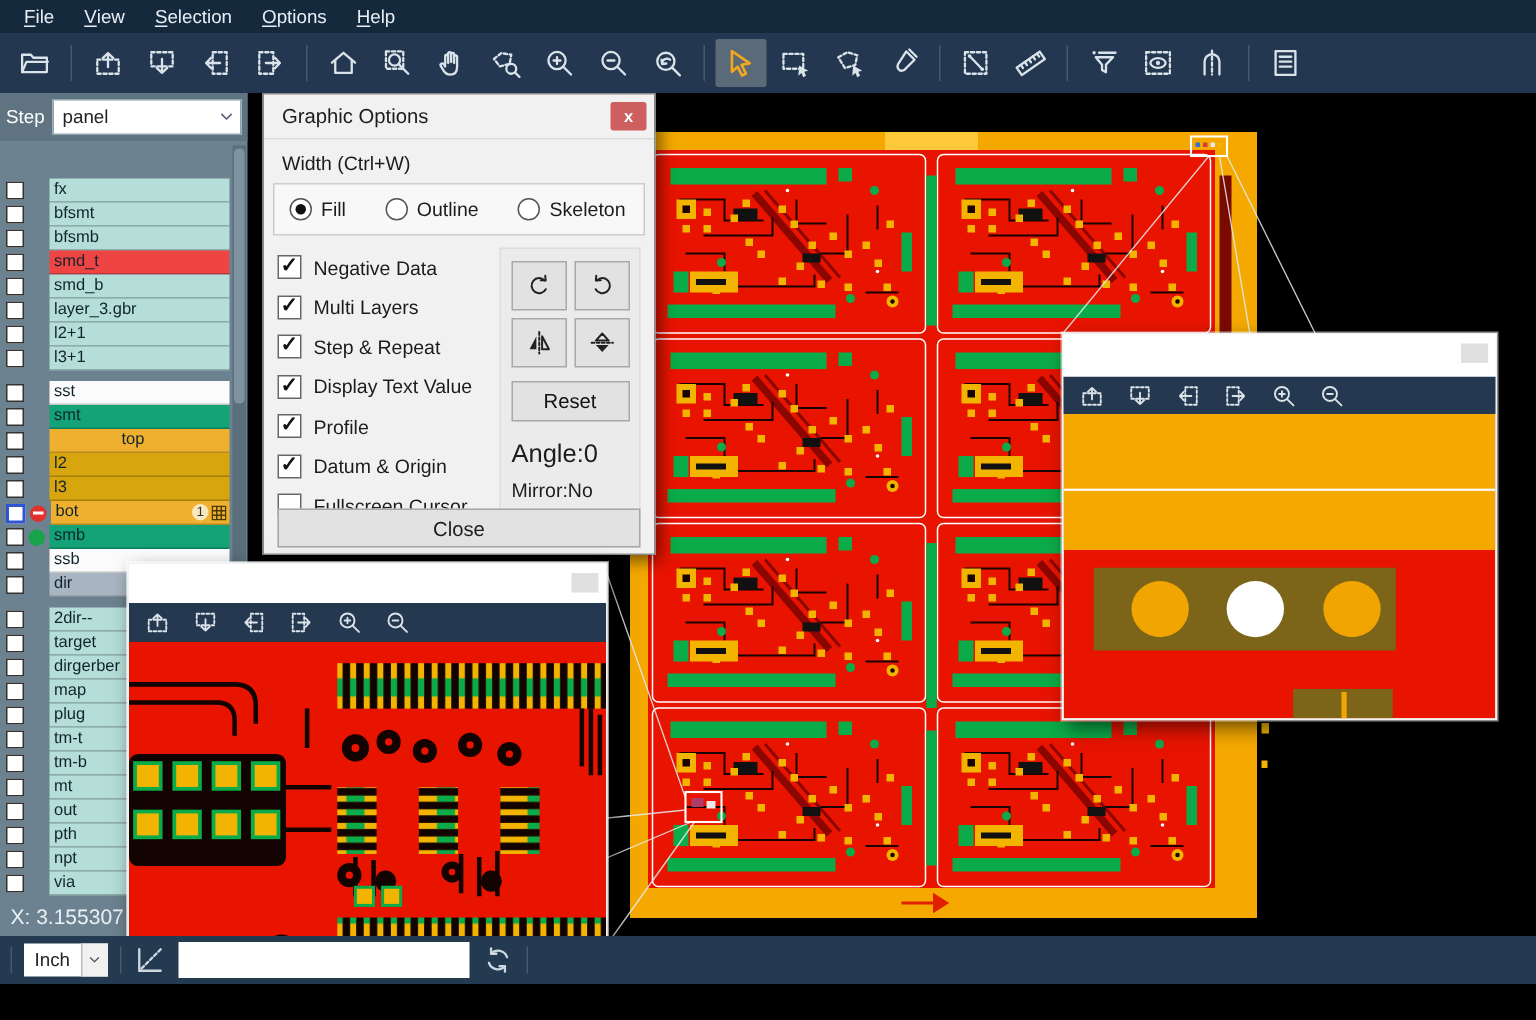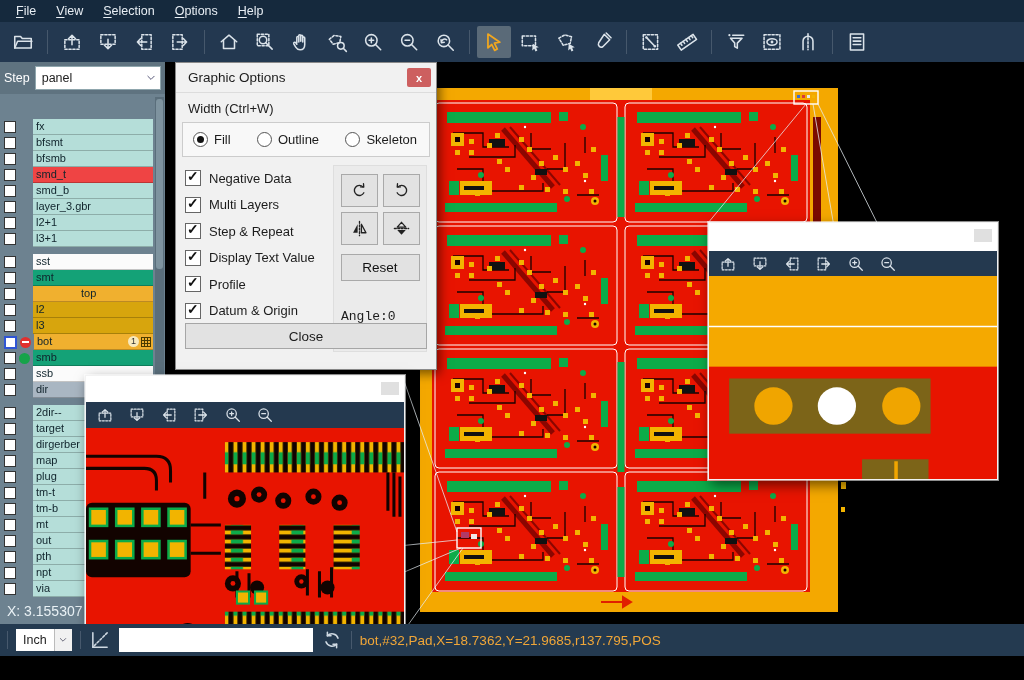--- a/index.html
+++ b/index.html
@@ -65,23 +65,23 @@
   .cbx{width:14px;height:14px;border:1px solid #666;background:#fff;position:relative;flex:none;}
   .check.checked .cbx:after{content:"\2713";position:absolute;left:1px;top:-3px;font-size:14px;font-weight:bold;color:#111;}
   .dlg-side{width:84px;background:#ebebeb;border:1px solid #dedede;padding:8px 4px 6px;display:flex;
             flex-direction:column;align-items:center;flex:none;}
   .tbt-grid{display:grid;grid-template-columns:37px 37px;gap:5px;}
   .icon-btn{width:37px;height:33px;background:#e2e2e2;border:1px solid #a9a9a9;display:flex;align-items:center;
             justify-content:center;color:#222;padding:0;}
   .icon-btn .ic{width:19px;height:19px;}
   .reset-btn{width:79px;height:27px;background:#e2e2e2;border:1px solid #a9a9a9;margin-top:9px;font-size:13.5px;
              font-family:"Liberation Sans",sans-serif;color:#111;}
-  .angle-line{align-self:flex-start;margin:28px 0 0 3px;font-size:13px;font-family:Liberation Mono, monospace;}
+  .angle-line{align-self:flex-start;margin:12px 0 0 3px;font-size:17px;}
   .mirror-line{align-self:flex-start;margin:6px 0 0 3px;font-size:13px;}
-  .dlg-close-btn{position:absolute;left:9px;right:9px;bottom:20px;height:24px;background:#e2e2e2;
+  .dlg-close-btn{position:absolute;left:9px;right:9px;bottom:4px;height:24px;background:#e2e2e2;
                  border:1px solid #a6a6a6;font-size:13.5px;display:flex;align-items:center;justify-content:center;}
   
   .popup{position:absolute;background:#fff;border:1px solid #f2f2f2;z-index:40;display:flex;flex-direction:column;
          box-shadow:0 0 0 1px rgba(255,255,255,.55),3px 5px 12px rgba(0,0,0,.55);}
   .popup-title{background:#fff;position:relative;flex:none;}
   .popup-btn{position:absolute;right:5px;top:6px;width:18px;height:13px;background:#e0e0e0;}
   .popup-toolbar{background:#24394f;display:flex;align-items:center;gap:5px;padding:0 5px;flex:none;}
   .popup-toolbar .tb-btn{width:27px;height:21px;}
   .popup-toolbar .ic{width:18px;height:18px;}
   .popup-body{flex:1;overflow:hidden;}
@@ -942,16 +942,15 @@
       </span>
     <input class="cmd-input" value="" style="">
     <span class="sb-ic" id="refresh-ic">
         <svg viewBox="0 0 20 20" fill="none" stroke="currentColor" stroke-width="1.4" stroke-linecap="round" stroke-linejoin="round">
           <path d="M15.5 8.3A5.8 5.8 0 005.8 6.2M4.5 11.7a5.8 5.8 0 009.7 2.1"></path>
           <path d="M5.8 2.9v3.3h3.3"></path>
           <path d="M14.2 17.1v-3.3h-3.3"></path>
         </svg>
       </span>
     <span class="sb-sep"></span>
-    <span class="status-text">bot,#32,Pad,X=18.7362,Y=21.9685,r137.795,POS</span>
   </div>
 
 </div>
 
 </body></html>

